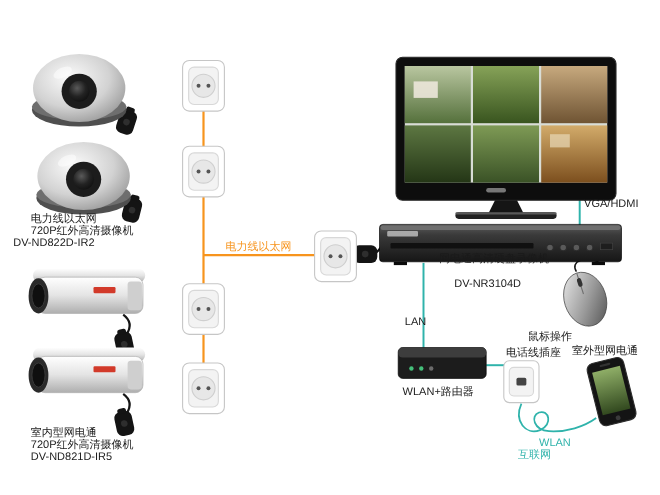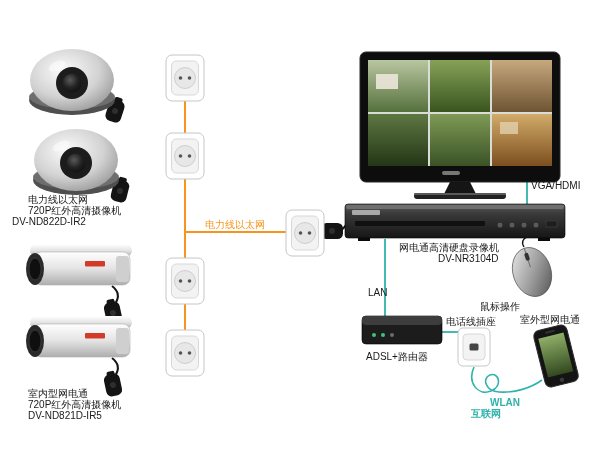--- a/index.html
+++ b/index.html
@@ -1,21 +1,21 @@
 <!DOCTYPE html>
 <html><head>
 <meta charset="utf-8">
 <style>
   html,body{margin:0;padding:0;background:#ffffff;}
   .canvas{position:relative;width:600px;height:450px;background:#ffffff;overflow:hidden;
           font-family:"Liberation Sans","DejaVu Sans",sans-serif;}
   .canvas svg{position:absolute;left:0;top:0;}
   .lbl{position:absolute;font-size:10px;line-height:11px;color:#1a1a1a;white-space:nowrap;}
   .lbl.orange{color:#f7941d;font-size:10px;}
-  .lbl.teal{color:#2fb3ab;font-weight:bold;}
+  .lbl.teal{color:#2fb3ab;}
 </style>
 </head>
 <body>
 
 <div class="canvas">
 
   <svg width="600" height="450" viewBox="0 0 600 450">
     <defs>
       <radialGradient id="gDome" cx="40%" cy="35%" r="78%">
         <stop offset="0" stop-color="#fbfbfb"></stop>
@@ -214,25 +214,25 @@
   <div class="lbl" style="left:12px;top:216px">DV-ND822D-IR2</div>
 
   <div class="lbl" style="left:28px;top:388px">室内型网电通</div>
   <div class="lbl" style="left:28px;top:399px">720P红外高清摄像机</div>
   <div class="lbl" style="left:28px;top:410px">DV-ND821D-IR5</div>
 
   <div class="lbl orange" style="left:205px;top:219px">电力线以太网</div>
 
   <div class="lbl" style="left:531px;top:180px">VGA/HDMI</div>
 
-  <div class="lbl" style="left:399px;top:242px">网电通高清硬盘录像机</div>
-  <div class="lbl" style="left:438px;top:253px">DV-NR3104D</div>
+  <div class="lbl" style="left:399px;top:230px">网电通高清硬盘录像机</div>
+  <div class="lbl" style="left:413px;top:253px">DV-NR3104D</div>
 
   <div class="lbl" style="left:368px;top:287px">LAN</div>
-  <div class="lbl" style="left:366px;top:351px">ADSL+路由器</div>
-  <div class="lbl" style="left:446px;top:316px">电话线插座</div>
+  <div class="lbl" style="left:366px;top:351px">WLAN+路由器</div>
+  <div class="lbl" style="left:460px;top:316px">电话线插座</div>
   <div class="lbl" style="left:480px;top:301px">鼠标操作</div>
   <div class="lbl" style="left:520px;top:314px">室外型网电通</div>
 
   <div class="lbl teal" style="left:490px;top:397px">WLAN</div>
   <div class="lbl teal" style="left:471px;top:408px">互联网</div>
 
 </div>
 
 </body></html>

